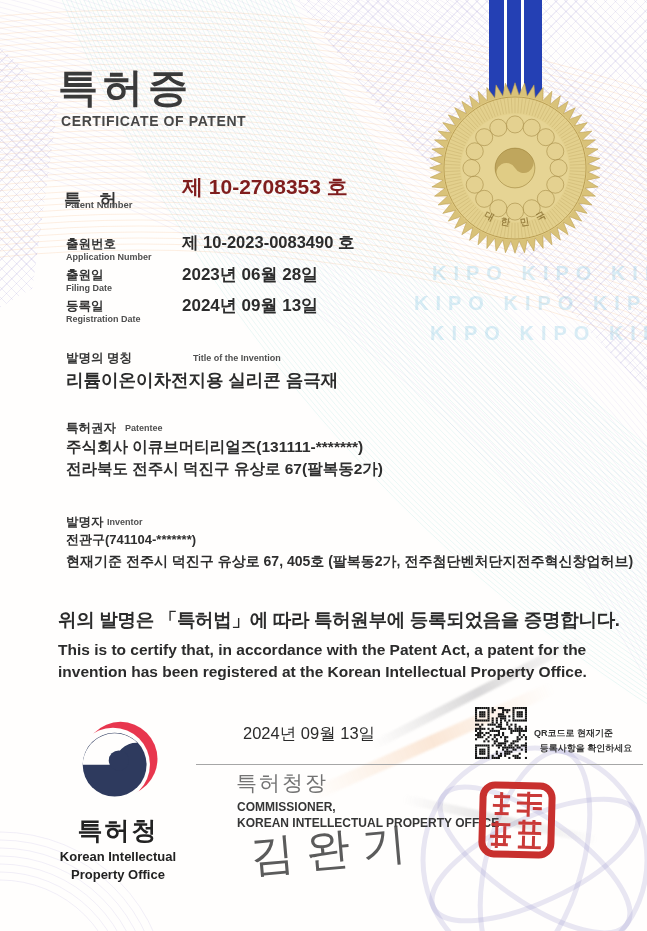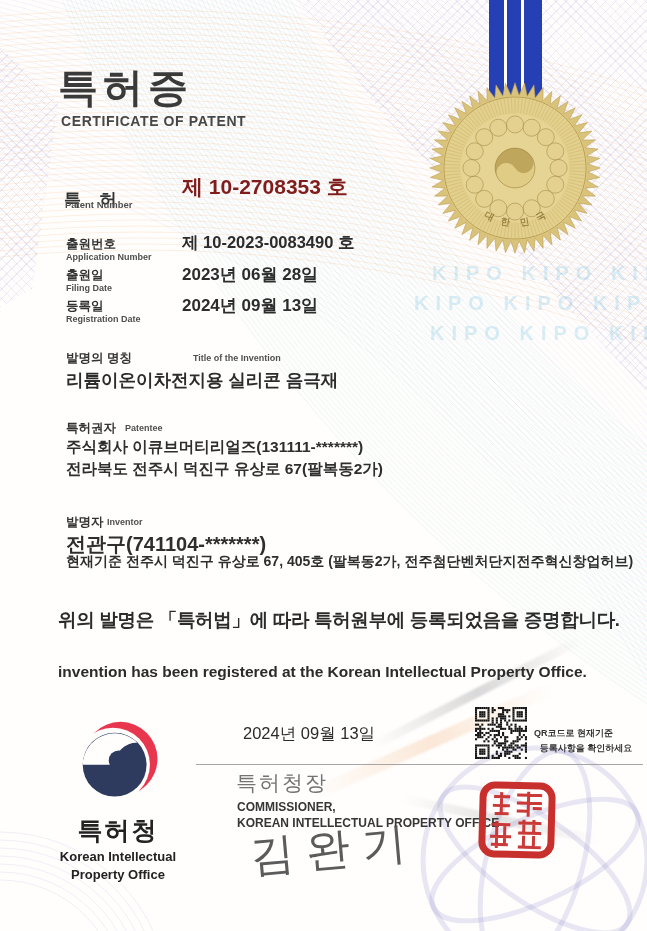--- a/index.html
+++ b/index.html
@@ -54,21 +54,21 @@
   .r3k{left:66px;top:298px;} .r3e{left:66px;top:314px;} .r3v{left:182px;top:294px;font-size:17px;}
   
   .inv-k{left:66px;top:350px;} .inv-e{left:153px;top:353px;margin-left:40px;}
   .inv-t{left:66px;top:368px;font-size:17.5px;font-weight:700;color:#2c2c2c;z-index:2;}
   
   .pt-k{left:66px;top:420px;} .pt-e{left:125px;top:423px;}
   .pt-n{left:66px;top:437px;font-size:15.5px;font-weight:700;z-index:2;}
   .pt-a{left:66px;top:459px;font-size:15.5px;font-weight:700;z-index:2;}
   
   .iv-k{left:66px;top:514px;} .iv-e{left:107px;top:517px;}
-  .iv-n{left:66px;top:531px;font-size:20px;font-weight:700;z-index:2;}
+  .iv-n{left:66px;top:531px;font-size:13px;font-weight:700;z-index:2;}
   .iv-a{left:66px;top:553px;font-size:14px;font-weight:700;z-index:2;}
   
   .st-kr{left:58px;top:607px;font-size:18.5px;font-weight:800;letter-spacing:-.3px;color:#2b2b2b;z-index:2;}
   .st-e1{left:58px;top:641px;font-size:15.5px;font-weight:700;color:#2b2b2b;z-index:2;}
   .st-e2{left:58px;top:663px;font-size:15.5px;font-weight:700;color:#2b2b2b;z-index:2;}
   
   .iss-date{left:243px;top:723px;font-size:16.5px;font-weight:400;color:#2b2b2b;z-index:2;}
   #qrsvg{position:absolute;left:475px;top:707px;z-index:2;}
   .qr-c1{left:534px;top:727px;width:104px;font-size:9px;font-weight:700;color:#333;z-index:2;}
   .qr-c2{left:534px;top:742px;width:104px;text-align:center;font-size:9px;font-weight:700;color:#333;z-index:2;}
@@ -454,20 +454,21 @@
   <div class="abs f-en pt-e">Patentee</div>
   <div class="abs pt-n">주식회사 이큐브머티리얼즈(131111-*******)</div>
   <div class="abs pt-a">전라북도 전주시 덕진구 유상로 67(팔복동2가)</div>
 
   <div class="abs f-kr iv-k">발명자</div>
   <div class="abs f-en iv-e">Inventor</div>
   <div class="abs iv-n">전관구(741104-*******)</div>
   <div class="abs iv-a">현재기준 전주시 덕진구 유상로 67, 405호 (팔복동2가, 전주첨단벤처단지전주혁신창업허브)</div>
 
   <div class="abs st-kr">위의 발명은 「특허법」에 따라 특허원부에 등록되었음을 증명합니다.</div>
+  <div class="abs st-e1">This is to certify that, in accordance with the Patent Act, a patent for the</div>
   <div class="abs st-e2">invention has been registered at the Korean Intellectual Property Office.</div>
 
   <div class="abs iss-date">2024년 09월 13일</div>
   <svg id="qrsvg" width="52" height="52" viewBox="0 0 25 25">
       <rect x="0" y="0" width="1" height="1" fill="#151515"></rect>
       <rect x="1" y="0" width="1" height="1" fill="#151515"></rect>
       <rect x="2" y="0" width="1" height="1" fill="#151515"></rect>
       <rect x="3" y="0" width="1" height="1" fill="#151515"></rect>
       <rect x="4" y="0" width="1" height="1" fill="#151515"></rect>
       <rect x="5" y="0" width="1" height="1" fill="#151515"></rect>

